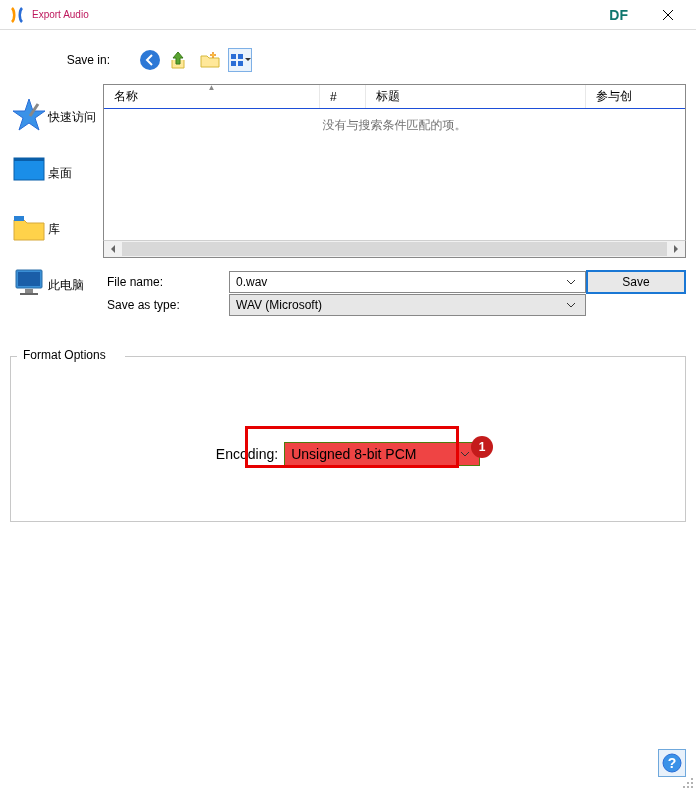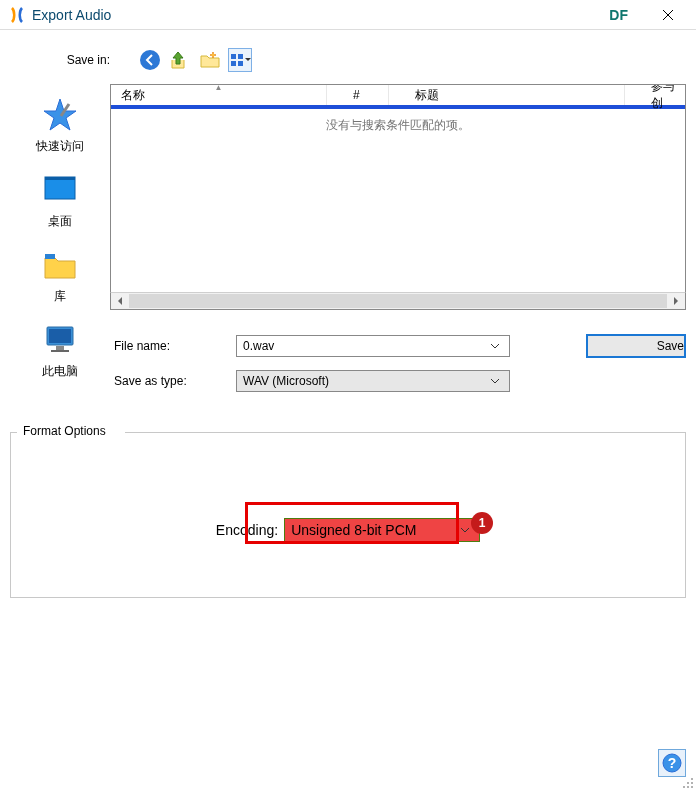--- a/index.html
+++ b/index.html
@@ -23,22 +23,22 @@
     padding: 0 8px;
     position: relative;
   }
   .titlebar .app-icon {
     width: 18px;
     height: 18px;
     margin-right: 6px;
   }
   .titlebar .title {
     flex: 1;
-    font-size: 14px;
-    color: #0c4a6e;
+    font-size: 10px;
+    color: #be185d;
   }
   .titlebar .df-label {
     color: #0f766e;
     font-weight: bold;
     font-size: 14px;
     margin-right: 20px;
   }
   .titlebar .close-btn {
     width: 40px;
     height: 28px;
@@ -103,21 +103,21 @@
   .browser-area {
     display: flex;
     margin-top: 4px;
   }
   .places-sidebar {
     width: 100px;
     padding: 4px 0;
   }
   .place-item {
     display: flex;
-    flex-direction: column;
+    flex-direction: row;
     align-items: center;
     padding: 8px 0 8px 0;
     cursor: pointer;
   }
   .place-icon {
     width: 38px;
     height: 38px;
     margin-bottom: 2px;
   }
   .place-label {
@@ -131,23 +131,22 @@
     border-bottom: none;
     height: 348px;
     display: flex;
     flex-direction: column;
     overflow: hidden;
   }
   .file-list-header {
     display: flex;
     height: 24px;
     background: #fff;
-    border-bottom: 4px solid #1d4ed8;
-    align-items: center;
-    gap: 16px;
+    border-bottom: 1px solid #1d4ed8;
+    align-items: center;
   }
   .col-header {
     padding: 0 10px;
     height: 100%;
     display: flex;
     align-items: center;
     border-right: 1px solid #e8e8e8;
     position: relative;
   }
   .sort-indicator {
@@ -188,28 +187,28 @@
   }
   .hscroll-track {
     flex: 1;
     height: 14px;
     background: #d8d8d8;
     position: relative;
   }
   .fields-row {
     display: flex;
     align-items: center;
-    margin-top: 12px;
+    margin-top: 0;
   }
   .field-label {
     width: 126px;
     padding-left: 4px;
   }
   .field-combo {
-    width: 274px;
+    width: 357px;
     height: 22px;
     border: 1px solid #888;
     display: flex;
     align-items: center;
     padding: 0 6px;
     background: #fff;
     cursor: pointer;
     margin-left: 0;
   }
   .field-combo .combo-text { flex: 1; }
@@ -217,21 +216,21 @@
     margin-left: auto;
     width: 100px;
   }
   .win-button {
     width: 100px;
     height: 24px;
     border: 1px solid #888;
     background: #e8e8e8;
     display: flex;
     align-items: center;
-    justify-content: flex-end;
+    justify-content: center;
     cursor: pointer;
   }
   .save-btn {
     border: 2px solid #1a77d4;
   }
   .right-col-area {
     display: flex;
     flex-direction: column;
   }
   .format-section {

